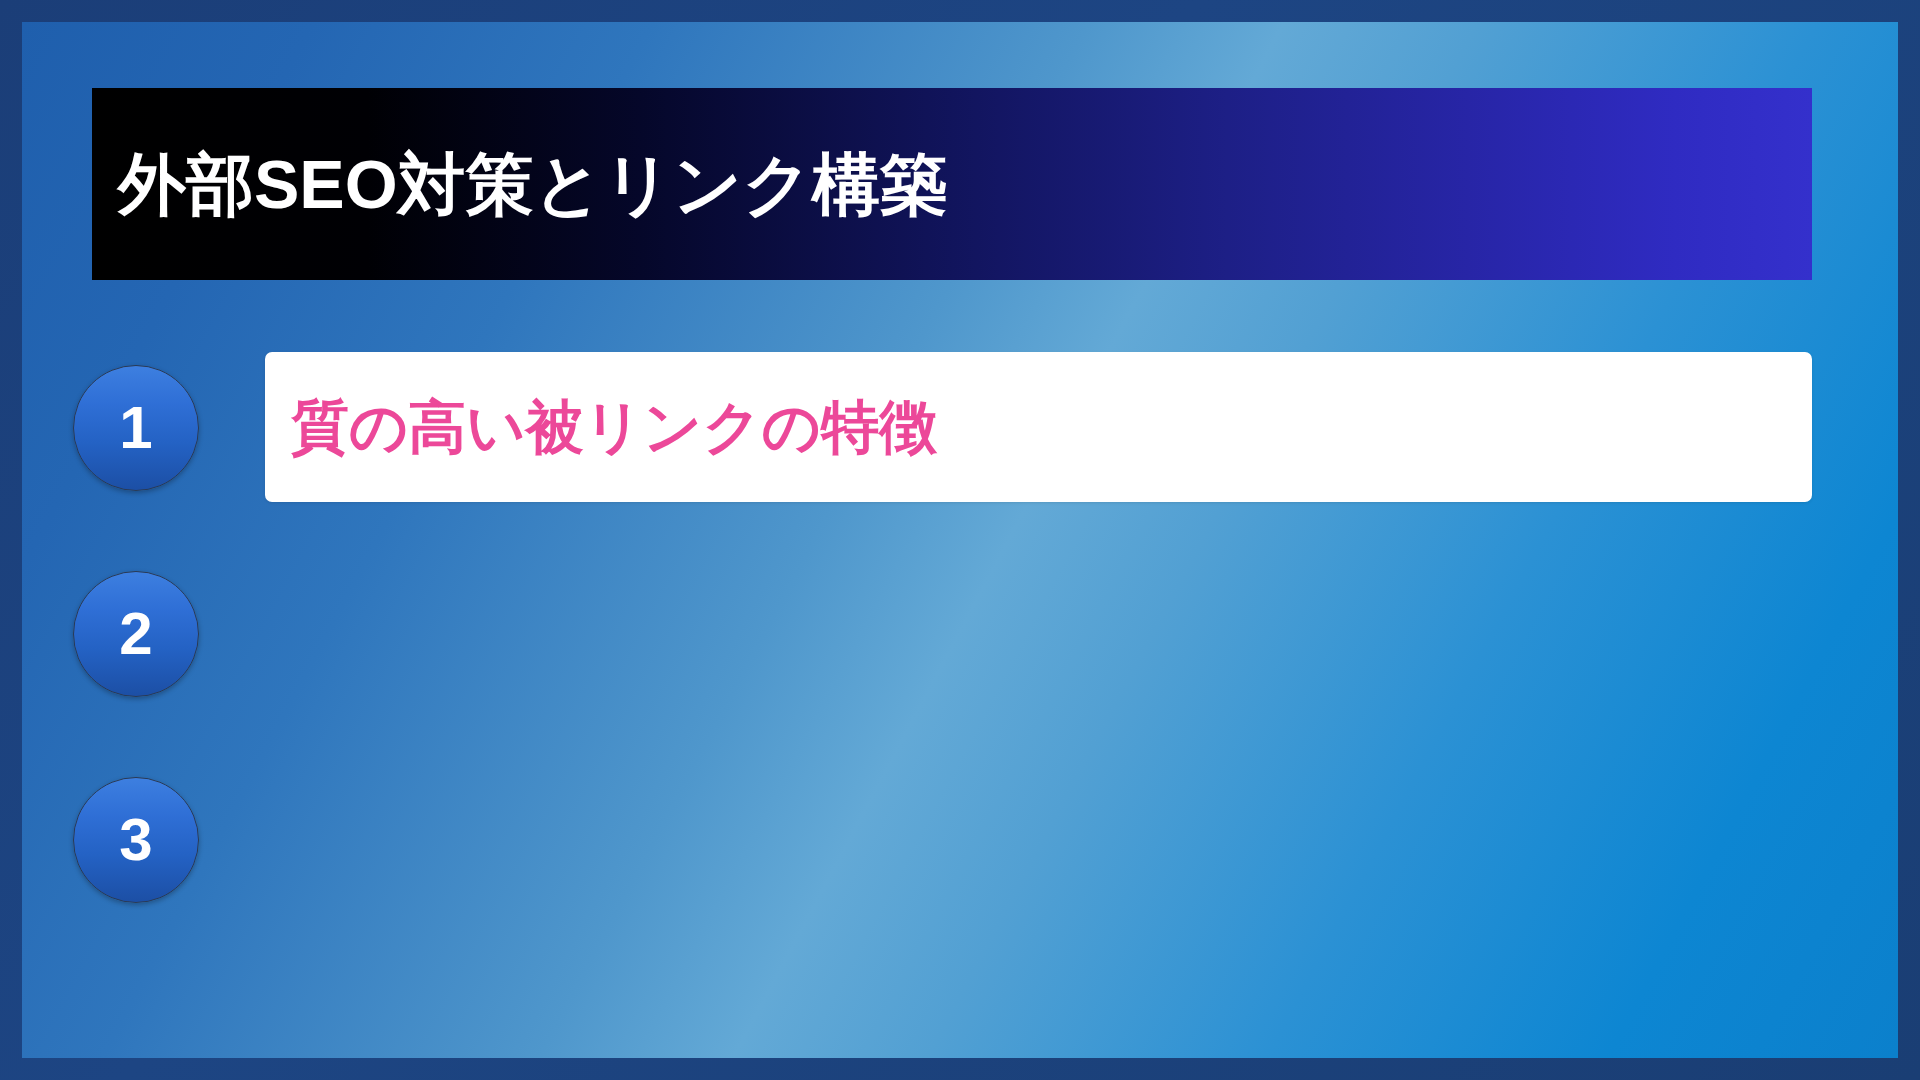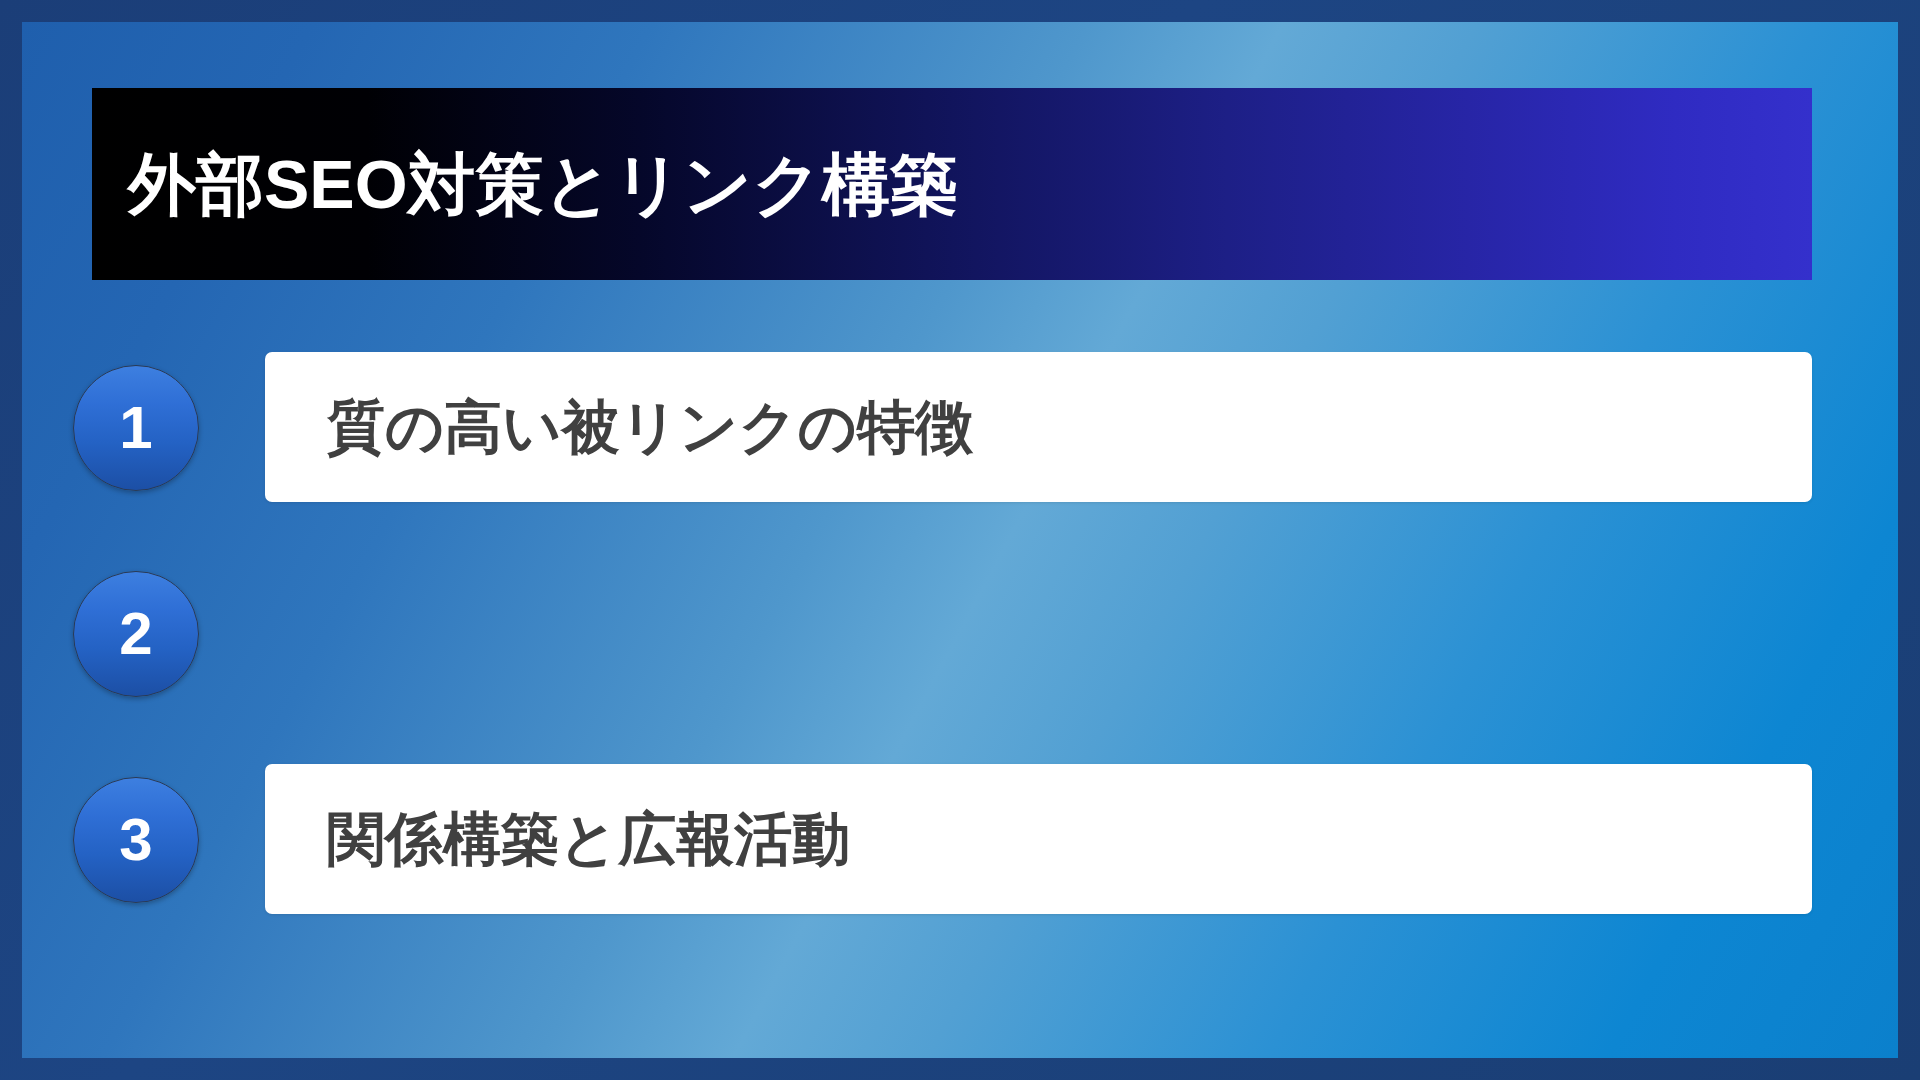--- a/index.html
+++ b/index.html
@@ -56,21 +56,21 @@
         #000004 16%,
         #05072a 32%,
         #11145c 50%,
         #1d1f86 66%,
         #2725a6 80%,
         #2f2bc2 92%,
         #3430cc 100%);
     display: flex;
     align-items: center;
     box-sizing: border-box;
-    padding-left: 36px;
+    padding-left: 26px;
     text-align: right;
   }
   #title-text {
     color: #ffffff;
     font-size: 68px;
     font-weight: bold;
     letter-spacing: 0px;
     line-height: 1.1;
     white-space: nowrap;
     font-family: "Liberation Sans", "DejaVu Sans", sans-serif;
@@ -118,27 +118,26 @@
     height: 150px;
     background: #ffffff;
     border-radius: 7px;
     display: flex;
     align-items: center;
     box-sizing: border-box;
     padding-left: 26px;
     box-shadow: 0 1px 3px rgba(0,0,0,0.10);
   }
   .item-label {
-    color: #404040;
+    color: #ec4899;
     font-size: 58px;
     font-weight: bold;
     line-height: 1.15;
     white-space: nowrap;
     font-family: "Liberation Sans", "DejaVu Sans", sans-serif;
-    margin-left: 36px;
   }
 </style>
 </head>
 <body>
 
 <div id="slide-frame">
   <div id="slide-canvas">
 
     <div id="title-banner">
       <div id="title-text">外部SEO対策とリンク構築</div>
@@ -158,20 +157,17 @@
       <div class="item-row">
         <div class="item-circle">
           <span class="item-number">2</span>
         </div>
       </div>
 
       <div class="item-row">
         <div class="item-circle">
           <span class="item-number">3</span>
         </div>
-        <div class="item-box">
-          <span class="item-label">関係構築と広報活動</span>
-        </div>
       </div>
 
     </div>
   </div>
 </div>
 
 </body></html>

